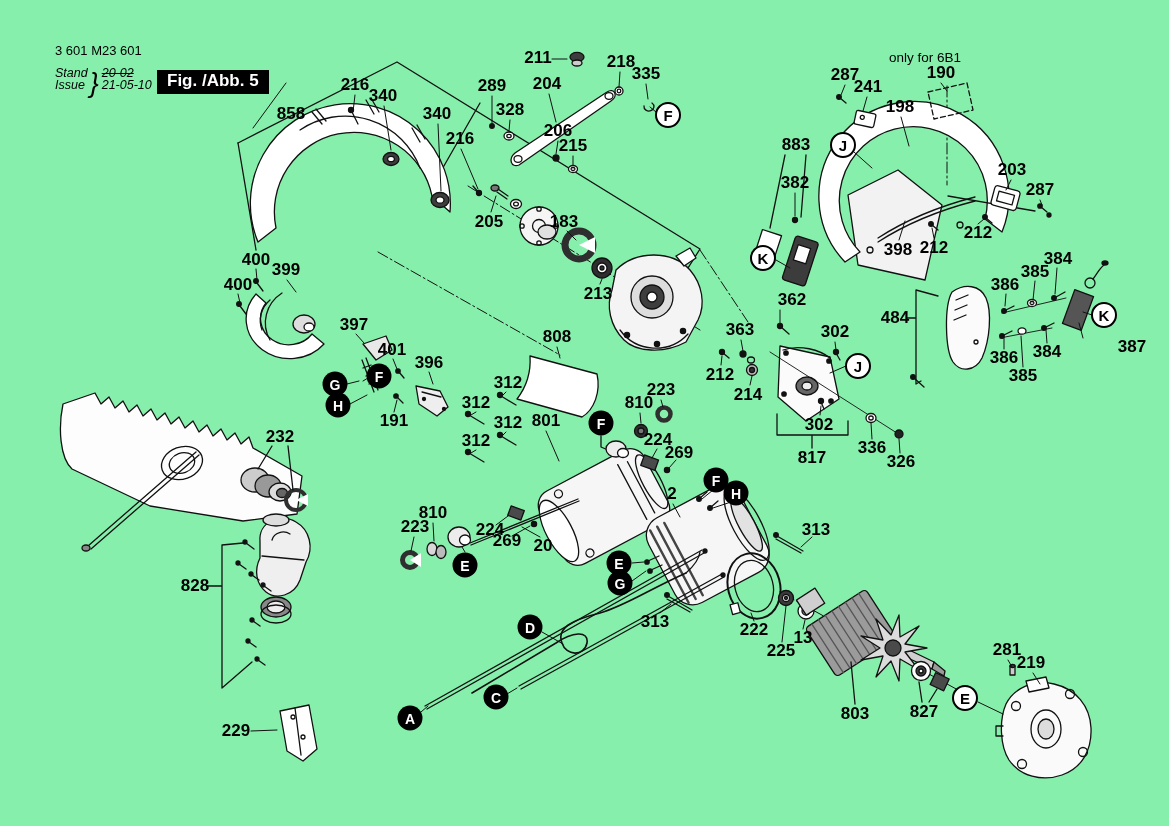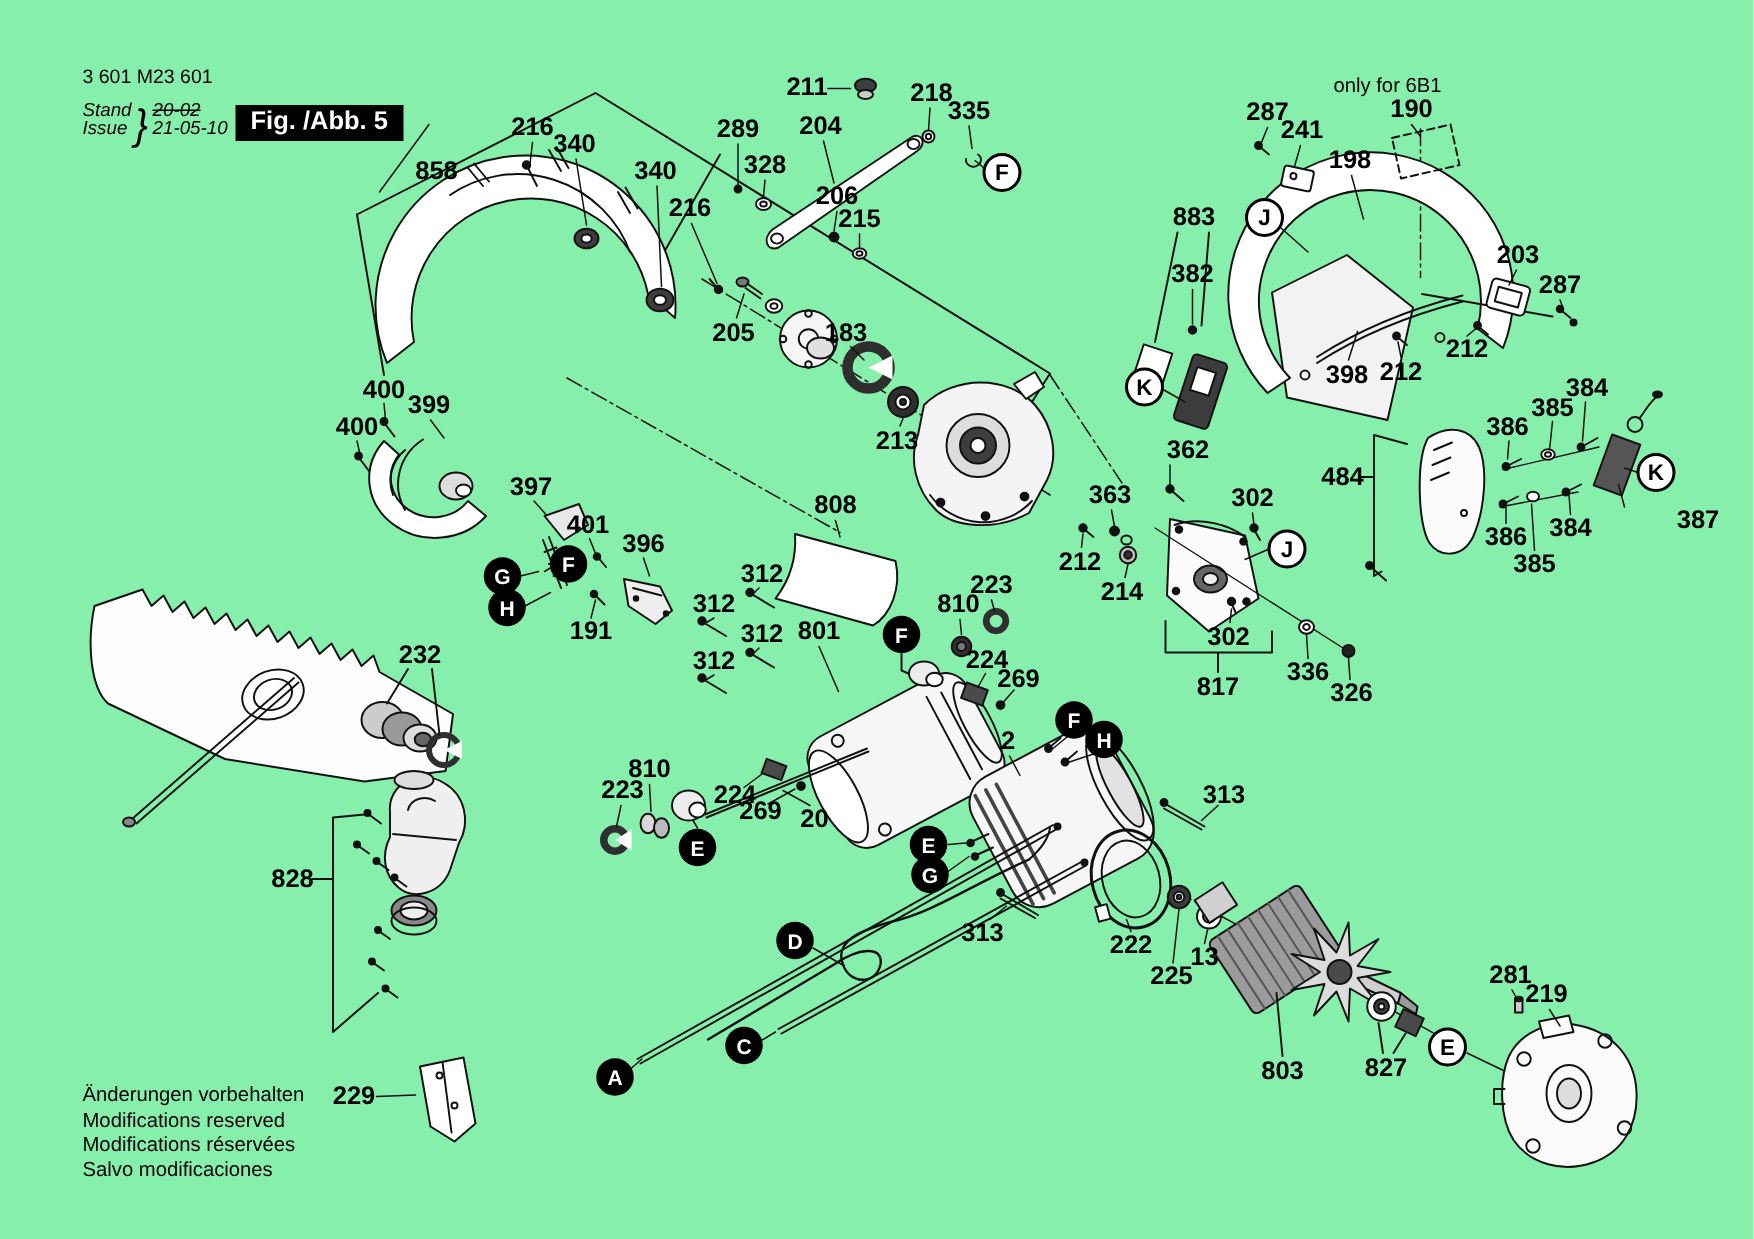--- a/index.html
+++ b/index.html
@@ -512,26 +512,20 @@
     <div class="hdr-col">
       <span class="strike">20-02</span>
       <span>21-05-10</span>
     </div>
   </div>
 
   <div class="fig-box">Fig. /Abb. 5</div>
 
   <div class="only-note">only for 6B1</div>
 
-  <div class="footer">
-    <div>Änderungen vorbehalten</div>
-    <div>Modifications reserved</div>
-    <div>Modifications réservées</div>
-    <div>Salvo modificaciones</div>
-  </div>
 
   <div class="layer" id="labels">
       <div class="plabel" style="left: 291px; top: 74px; margin-top: 40px;">858</div>
       <div class="plabel" style="left: 355px; top: 85px;">216</div>
       <div class="plabel" style="left: 383px; top: 96px;">340</div>
       <div class="plabel" style="left: 437px; top: 114px;">340</div>
       <div class="plabel" style="left: 460px; top: 139px;">216</div>
       <div class="plabel" style="left: 492px; top: 86px;">289</div>
       <div class="plabel" style="left: 510px; top: 110px;">328</div>
       <div class="plabel" style="left: 538px; top: 58px;">211</div>

